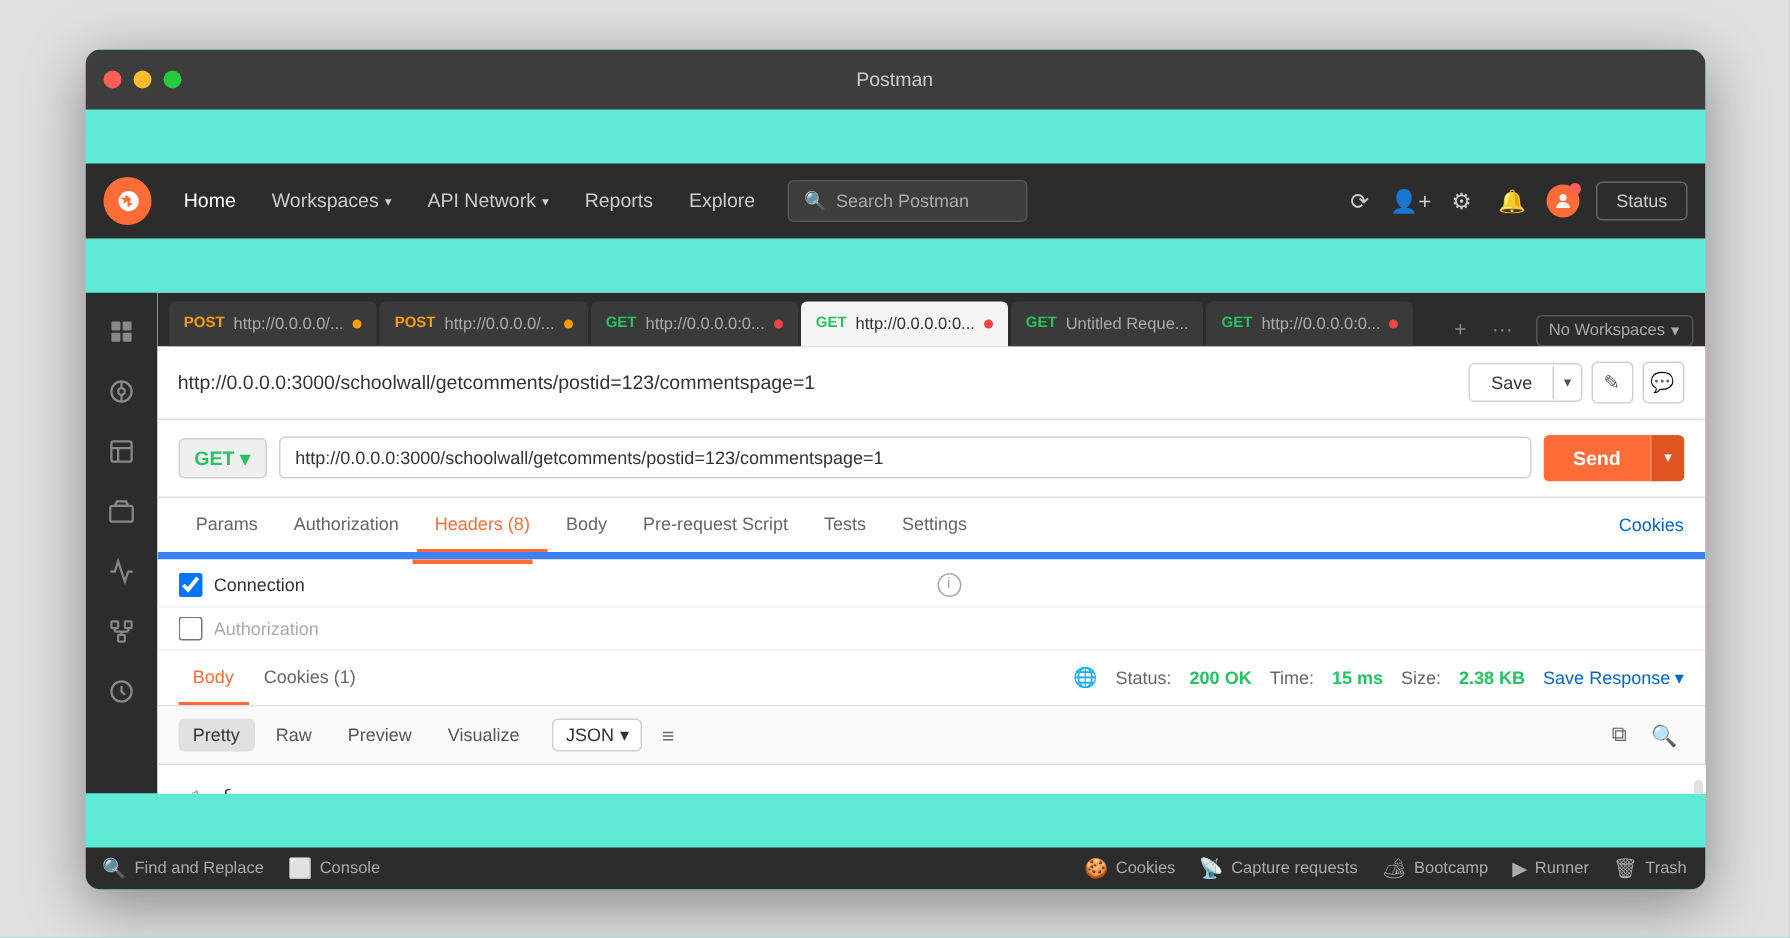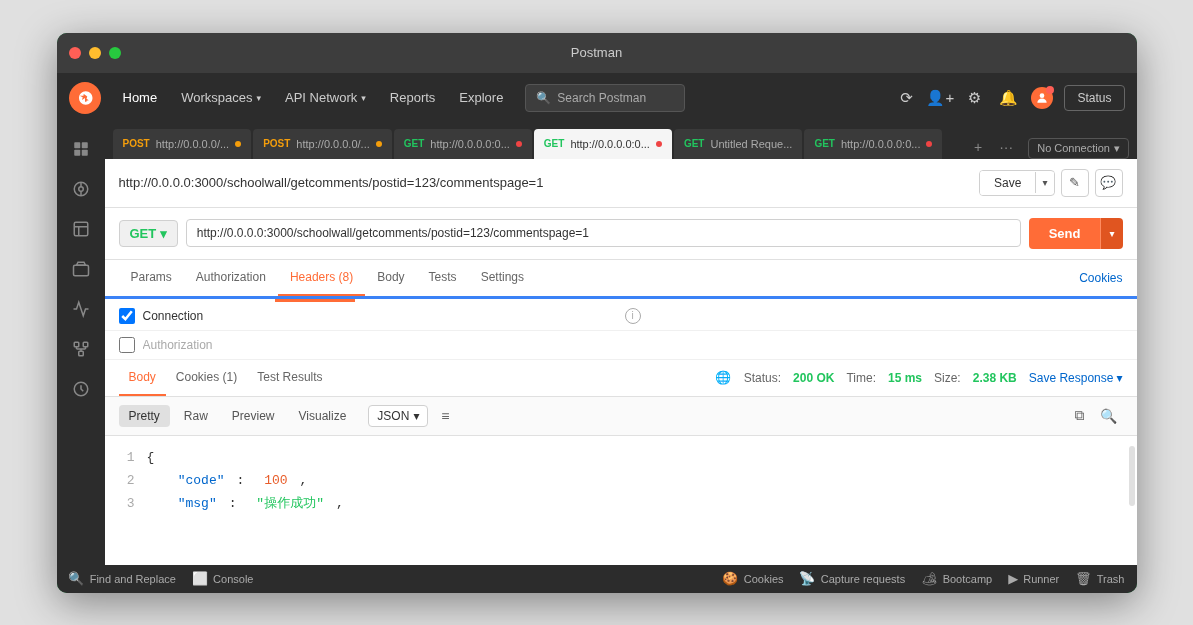--- a/index.html
+++ b/index.html
@@ -7,26 +7,27 @@
       background: #e0e0e0;
       display: flex;
       justify-content: center;
       align-items: center;
       min-height: 100vh;
       font-family: -apple-system, BlinkMacSystemFont, 'Segoe UI', sans-serif;
     }
     .window {
       width: 1080px;
       height: 560px;
-      background: #15803d;
+      background: #5eead4;
       border-radius: 10px;
       box-shadow: 0 10px 40px rgba(0,0,0,0.4);
       overflow: hidden;
       display: flex;
       flex-direction: column;
+      gap: 36px;
     }
     
     .titlebar {
       background: #3d3d3d;
       height: 40px;
       display: flex;
       align-items: center;
       padding: 0 12px;
       position: relative;
       flex-shrink: 0;
@@ -356,21 +357,21 @@
       border: none;
       color: #fff;
       padding: 8px 8px;
       font-size: 10px;
       cursor: pointer;
       border-left: 1px solid #ff8c60;
     }
     
     .req-tabs {
       background: #fff;
-      border-bottom: 3px solid #3b82f6;
+      border-bottom: 5px solid #3b82f6;
       display: flex;
       align-items: center;
       padding: 0 14px;
       flex-shrink: 0;
     }
     .req-tab {
       padding: 10px 12px;
       font-size: 12px;
       color: #666;
       cursor: pointer;
@@ -729,21 +730,21 @@
         <div class="tab">
           <span class="method method-get">GET</span>
           <span>http://0.0.0.0:0...</span>
           <span class="dot dot-red"></span>
         </div>
         <div class="tab-actions">
           <div class="tab-add">+</div>
           <div class="tab-more">···</div>
         </div>
         <div class="env-selector">
-          <span>No Connection</span>
+          <span>No Workspaces</span>
           <span>▾</span>
         </div>
       </div>
 
       <div class="request-header">
         <span class="request-title">http://0.0.0.0:3000/schoolwall/getcomments/postid=123/commentspage=1</span>
         <div class="header-actions">
           <div class="save-btn-group">
             <button class="save-btn">Save</button>
             <button class="save-chevron">▾</button>
@@ -763,20 +764,21 @@
           <button class="send-btn">Send</button>
           <button class="send-chevron">▾</button>
         </div>
       </div>
 
       <div class="req-tabs">
         <div class="req-tab">Params</div>
         <div class="req-tab">Authorization</div>
         <div class="req-tab active">Headers (8)</div>
         <div class="req-tab">Body</div>
+        <div class="req-tab">Pre-request Script</div>
         <div class="req-tab">Tests</div>
         <div class="req-tab">Settings</div>
         <span class="cookies-link">Cookies</span>
       </div>
 
       <div class="headers-table">
         <div style="height:3px;background:#ff6c37;width:80px;margin-left:170px;"></div>
         <div class="header-row">
           <input type="checkbox" class="header-checkbox" checked="" style="">
           <input class="header-key" value="Connection" style="">
@@ -788,21 +790,20 @@
           <input class="header-key" value="Authorization" style="color: rgb(170, 170, 170);">
           <div style="width:16px;flex-shrink:0;"></div>
         </div>
       </div>
 
       <div class="response-area">
 
         <div class="response-tabs-bar">
           <div class="resp-tab active">Body</div>
           <div class="resp-tab">Cookies (1)</div>
-          <div class="resp-tab">Test Results</div>
           <div class="resp-status">
             <span style="color:#666;font-size:13px;">🌐</span>
             <span class="status-label">Status:</span>
             <span class="status-ok">200 OK</span>
             <span class="status-label">Time:</span>
             <span class="status-ok">15 ms</span>
             <span class="status-label">Size:</span>
             <span class="status-ok">2.38 KB</span>
             <div class="save-response-btn">
               <span>Save Response</span>

